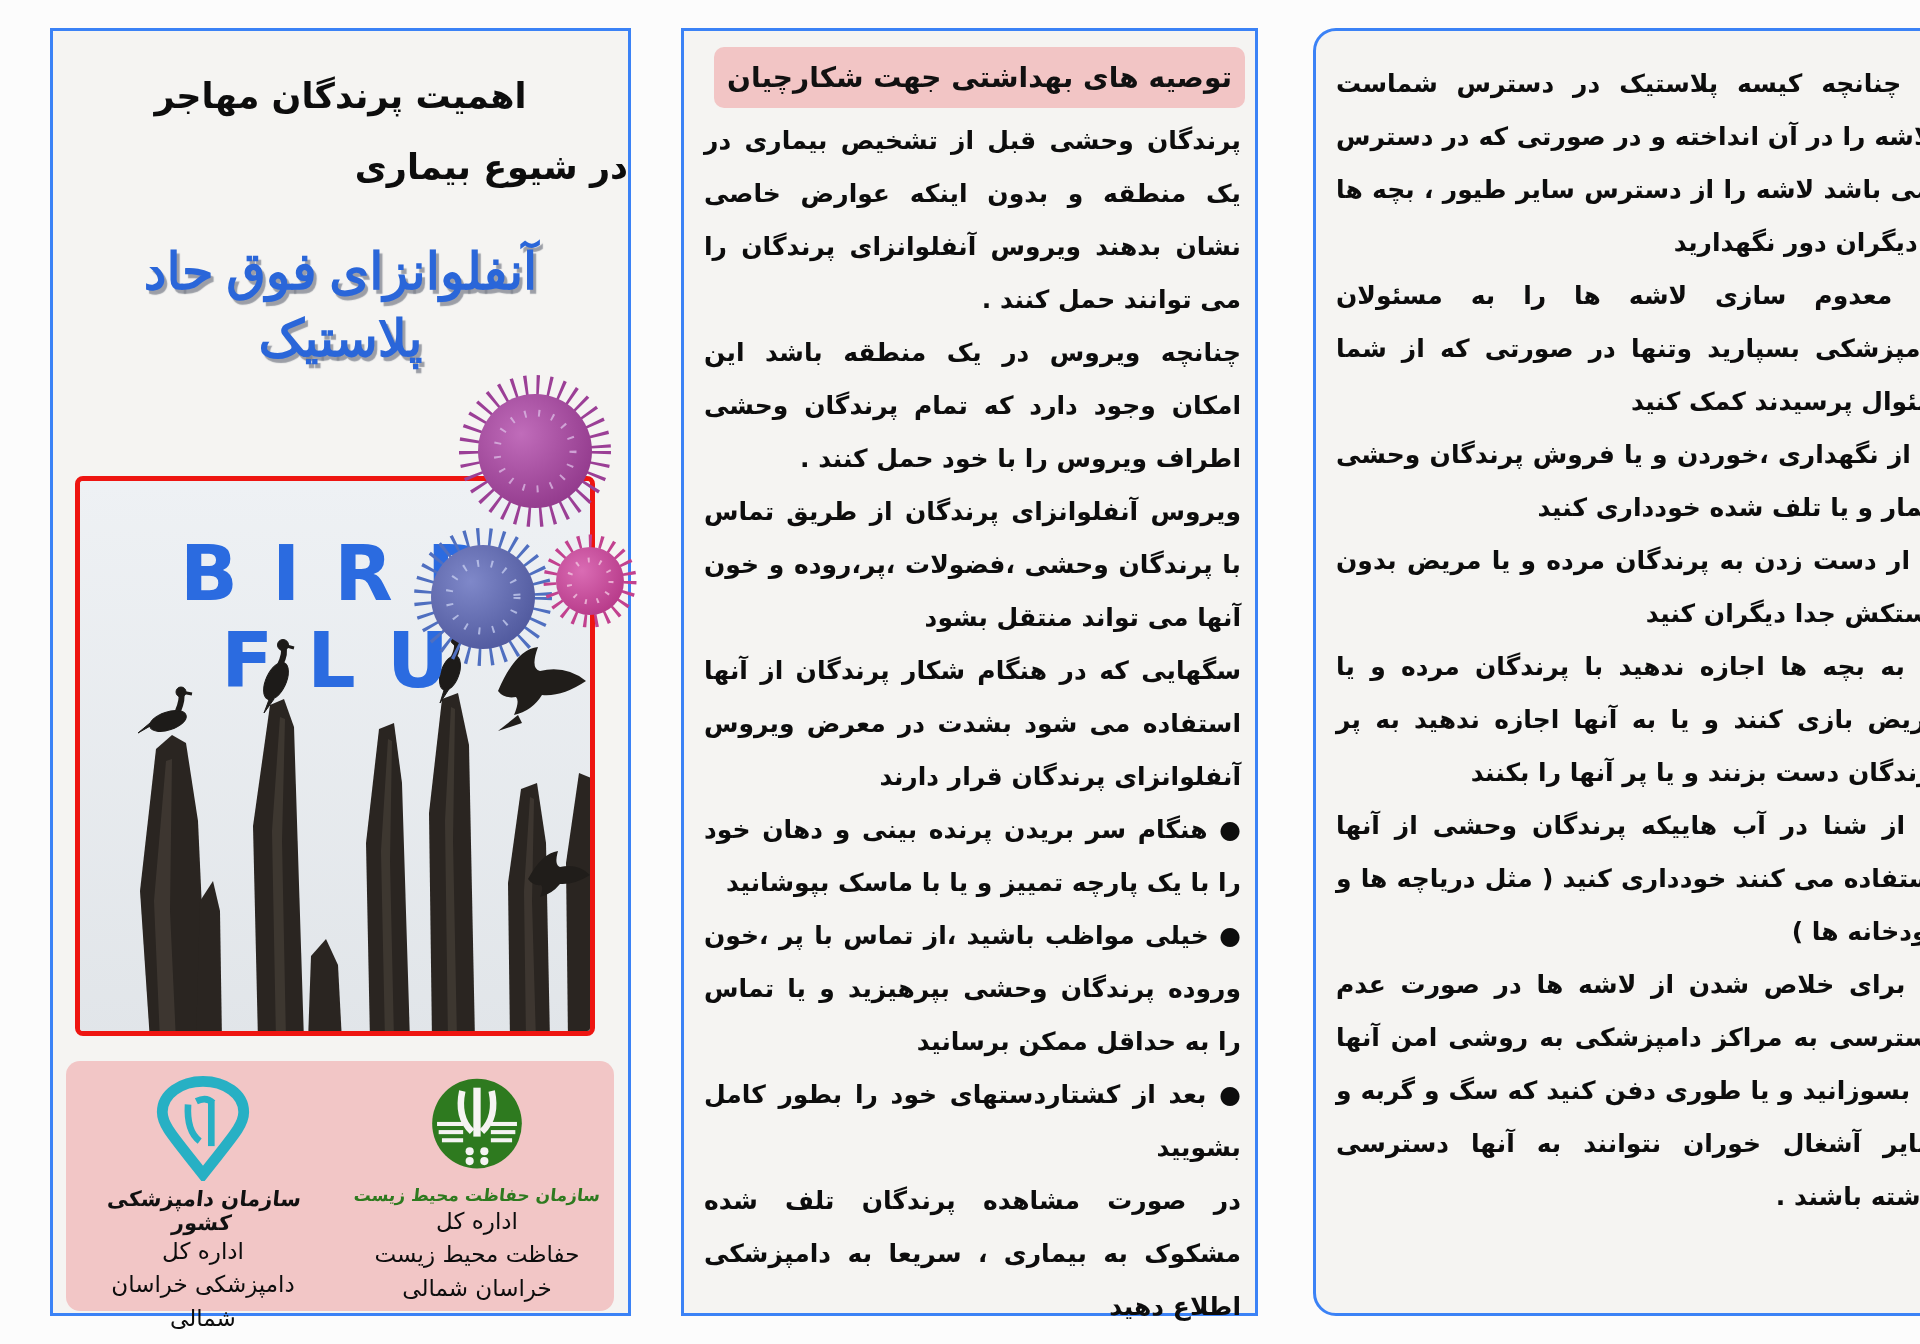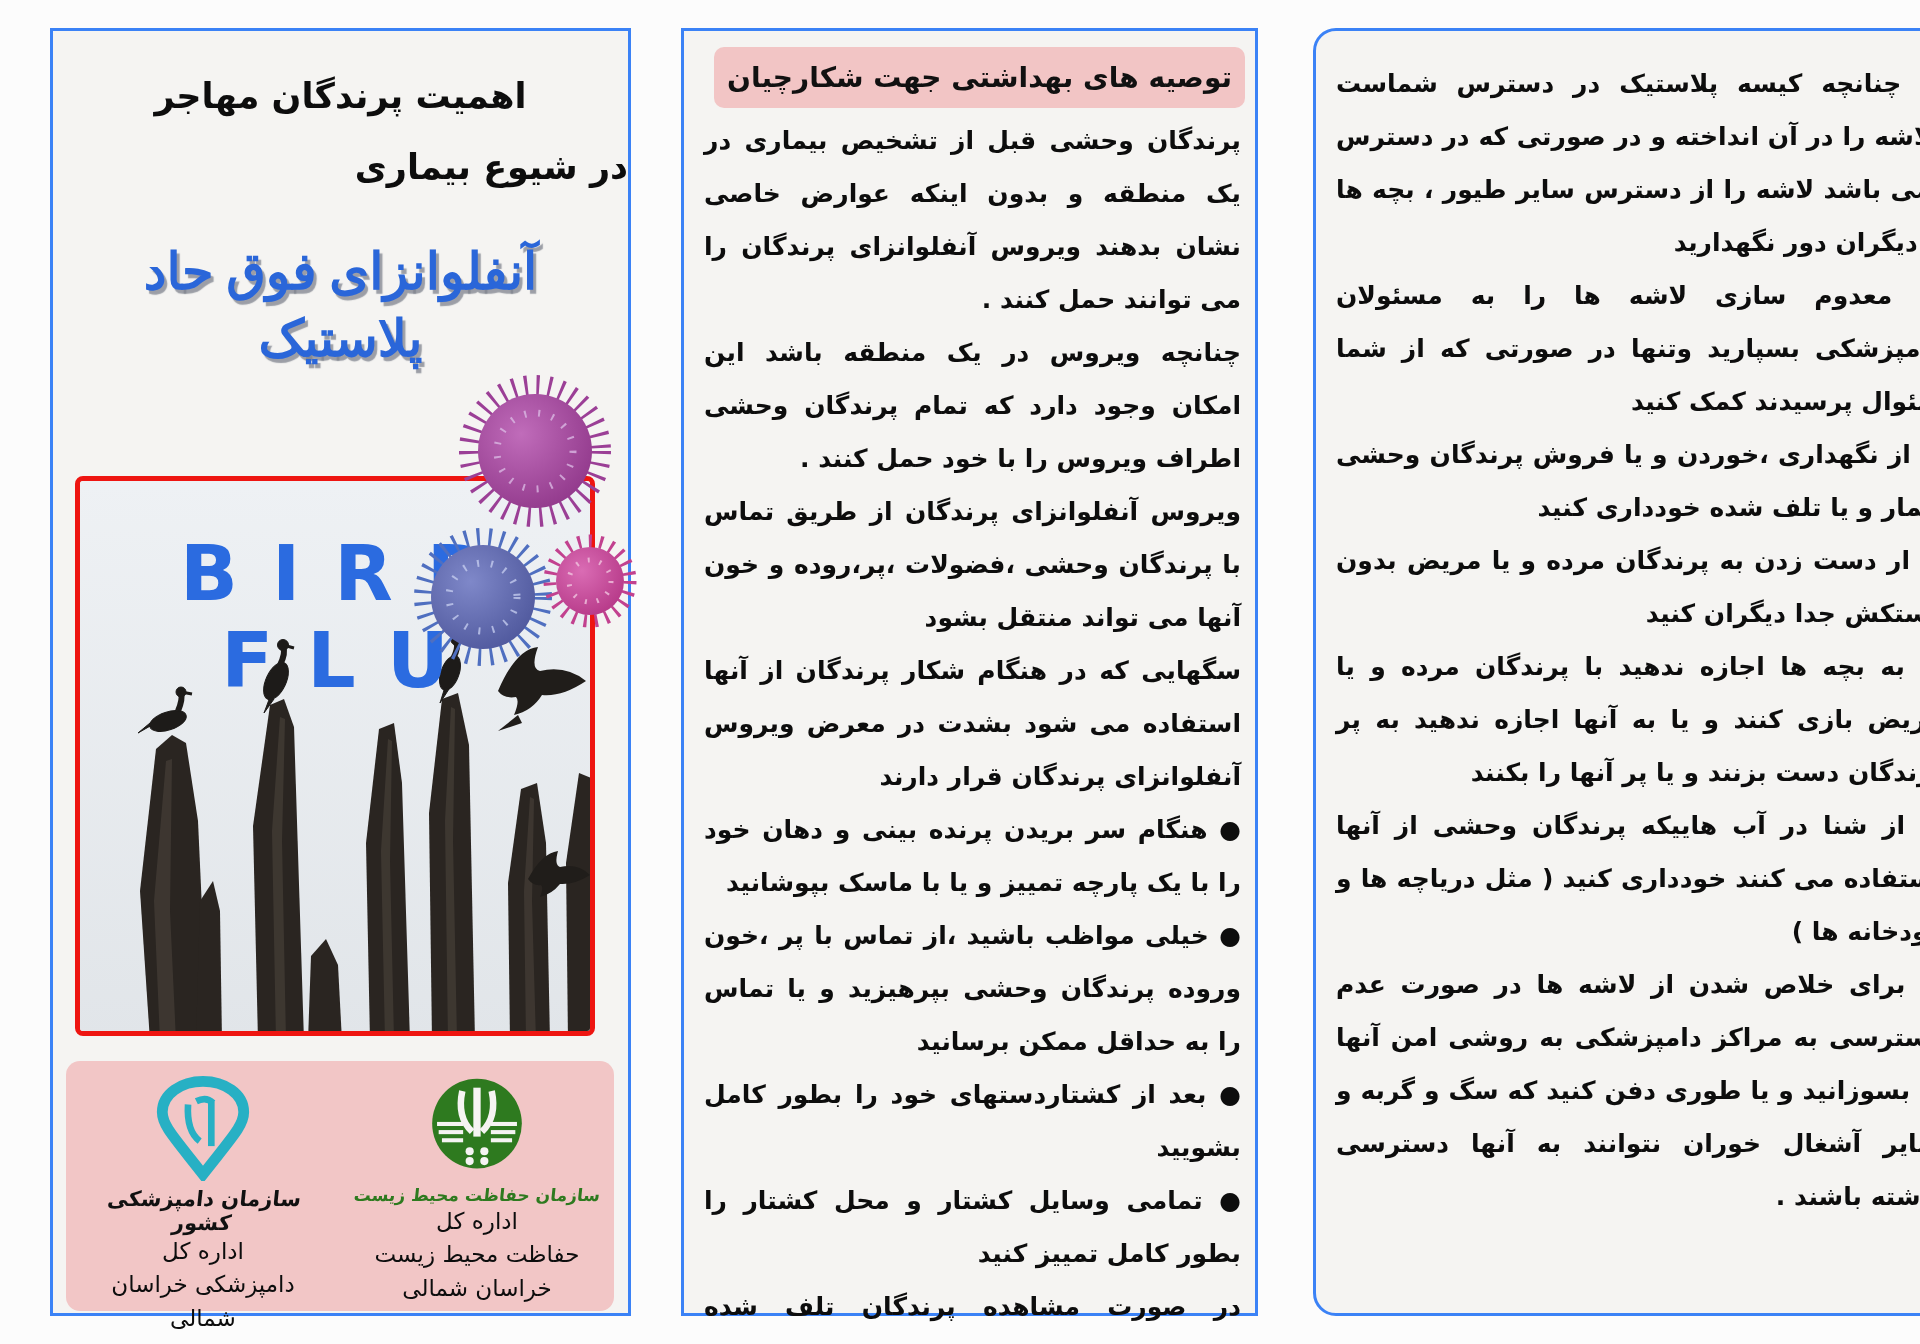--- a/index.html
+++ b/index.html
@@ -238,21 +238,20 @@
 <section class="panel panel-middle fa">
   <div class="mp-header">توصیه های بهداشتی جهت شکارچیان</div>
   <div class="body-text">
     <p>پرندگان وحشی قبل از تشخیص بیماری در یک منطقه و بدون اینکه عوارض خاصی نشان بدهند ویروس آنفلوانزای پرندگان را می توانند حمل کنند .</p>
     <p>چنانچه ویروس در یک منطقه باشد این امکان وجود دارد که تمام پرندگان وحشی اطراف ویروس را با خود حمل کنند .</p>
     <p>ویروس آنفلوانزای پرندگان از طریق تماس با پرندگان وحشی ،فضولات ،پر،روده  و خون آنها می تواند منتقل بشود</p>
     <p>سگهایی که در هنگام  شکار پرندگان از آنها استفاده می شود بشدت در معرض ویروس آنفلوانزای پرندگان قرار دارند</p>
     <p>● هنگام سر بریدن پرنده بینی و دهان خود را با یک پارچه تمییز و یا با ماسک بپوشانید</p>
     <p>● خیلی مواظب باشید ،از تماس  با پر ،خون وروده پرندگان وحشی بپرهیزید و یا تماس را به حداقل ممکن برسانید</p>
     <p>● بعد از کشتاردستهای خود را بطور کامل بشویید</p>
-    <p>● تمامی وسایل کشتار و محل کشتار را بطور کامل تمییز کنید</p>
     <p>در صورت مشاهده پرندگان تلف شده مشکوک به بیماری ، سریعا به دامپزشکی اطلاع دهید</p>
   </div>
 </section>
 
 <section class="panel panel-right fa">
   <div class="body-text rp-text">
     <p>● چنانچه کیسه پلاستیک در دسترس شماست ،لاشه را در آن انداخته و در صورتی که در دسترس نمی باشد لاشه  را از دسترس سایر طیور ، بچه ها و دیگران دور نگهدارید</p>
     <p>● معدوم سازی لاشه ها را به مسئولان دامپزشکی بسپارید وتنها در صورتی که از شما سئوال پرسیدند کمک کنید</p>
     <p>● از نگهداری ،خوردن و یا فروش پرندگان وحشی بیمار و یا تلف شده خودداری کنید</p>
     <p>● ار دست زدن به پرندگان مرده و یا مریض بدون دستکش جدا دیگران کنید</p>

